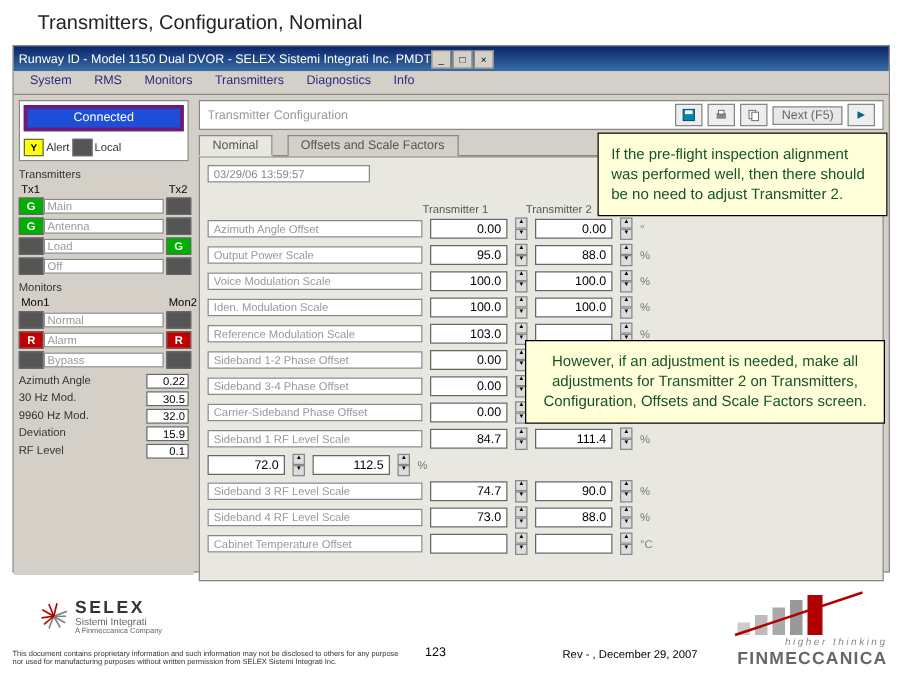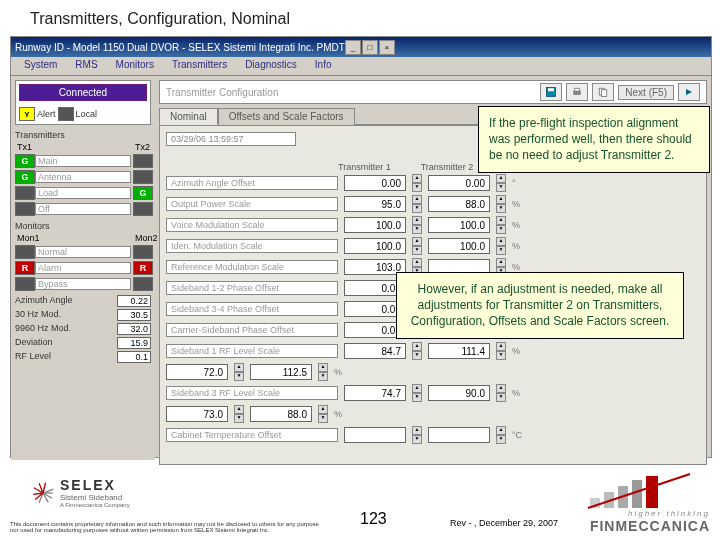--- a/index.html
+++ b/index.html
@@ -6,21 +6,21 @@
 .slide-title{position:absolute;top:10px;left:30px;font-size:16px;color:#222}
 .app-window{position:absolute;top:36px;left:10px;width:700px;height:420px;border:1px solid #888;background:#d4d0c8}
 .titlebar{height:18px;background:linear-gradient(#0a246a,#3a6ea5);color:#fff;font-size:10px;padding:1px 4px;display:flex;justify-content:flex-start;align-items:center}
 .titlebar-btns{display:flex;gap:1px}
 .titlebar-btn{width:14px;height:13px;background:#d4d0c8;border:1px solid #888;font-size:8px;display:flex;align-items:center;justify-content:center;color:#000;font-family:Arial}
 .menubar{height:18px;background:#d4d0c8;border-bottom:1px solid #888;display:flex;padding:0 4px}
 .menu-item{padding:2px 9px;color:#2c2c82;font-size:10px}
 .content{display:flex;height:calc(100% - 36px)}
 .left-panel{width:136px;padding:4px;background:#d4d0c8}
 .status-box{border:1px solid #888;background:#fff;padding:3px;margin-bottom:4px}
-.connected-btn{background:#4c1d95;color:#fff;border:1px solid #701a75;padding:2px 6px;font-size:10px;text-align:center}
+.connected-btn{background:#1d4ed8;color:#fff;border:3px solid #701a75;padding:2px 6px;font-size:10px;text-align:center}
 .alert-row{display:flex;gap:2px;margin-top:6px;align-items:center}
 .led{width:14px;height:12px;border:1px solid #666;display:flex;align-items:center;justify-content:center;font-size:8px;font-weight:bold}
 .led-y{background:#ffff00;color:#000}
 .led-g{background:#00b000;color:#fff}
 .led-r{background:#c00000;color:#fff}
 .led-off{background:#555}
 .lbl{color:#333;font-size:9px}
 .group-title{color:#333;font-size:9px;margin:5px 0 2px}
 .tx-grid{display:grid;grid-template-columns:18px 1fr 18px;gap:2px;align-items:center}
 .tx-grid div{font-size:9px;padding:0 2px}
@@ -29,47 +29,47 @@
 .readout-grid{display:grid;grid-template-columns:1fr 34px;gap:2px;margin-top:4px;font-size:9px}
 .readout-grid .rlbl{color:#333}
 .readout-grid .rval{background:#fff;border:1px solid #666;text-align:right;padding:0 2px}
 .right-area{flex:1;padding:4px}
 .config-header{background:#fff;border:1px solid #888;padding:2px 6px;display:flex;justify-content:space-between;align-items:center;margin-bottom:3px;height:18px}
 .config-header .title{color:#999;font-size:10px}
 .hdr-btns{display:flex;gap:4px;align-items:center}
 .hdr-btn{width:20px;height:16px;border:1px solid #888;background:#eee;display:flex;align-items:center;justify-content:center}
 .hdr-btn svg{width:12px;height:12px}
 .next-btn{border:1px solid #888;background:#e8e8e8;padding:1px 6px;font-size:10px;color:#666}
-.tabs{display:flex;gap:0;border-bottom:1px solid #888}
+.tabs{display:flex;gap:12px;border-bottom:1px solid #888}
 .tab{padding:2px 10px;border:1px solid #888;border-bottom:none;background:#d4d0c8;font-size:10px;color:#555;position:relative;top:1px}
 .tab.active{background:#e8e8e0;border-bottom:1px solid #e8e8e0}
 .tab-body{border:1px solid #888;background:#e8e8e0;padding:6px;height:340px;box-sizing:border-box}
 .datetime{background:#fff;border:1px solid #888;padding:1px 4px;width:120px;color:#888;font-size:9px;margin-bottom:16px}
 .cols-hdr{display:flex;margin-left:172px;gap:30px;font-size:9px;color:#555;margin-bottom:2px}
 .param-row{display:flex;align-items:center;gap:6px;margin-bottom:3px}
 .param-label{width:162px;background:#fff;border:1px solid #888;padding:1px 4px;color:#999;font-size:9px}
 .param-val{width:52px;background:#fff;border:1px solid #666;text-align:right;padding:0 4px;font-size:10px;color:#000;height:14px;display:flex;align-items:center;justify-content:flex-end}
 .spin-btns{display:flex;flex-direction:column;width:10px}
 .spin-btns div{height:7px;border:1px solid #888;background:#ddd;font-size:5px;line-height:5px;text-align:center}
 .unit{width:14px;color:#777;font-size:9px}
 .callout{position:absolute;background:#ffffd8;border:1px solid #000;padding:8px 10px;font-size:12px;color:#14532d;line-height:1.35}
 .callout1{top:106px;left:478px;width:210px}
-.callout2{top:272px;left:396px;width:266px;text-align:center}
+.callout2{top:272px;left:420px;width:266px;text-align:center}
 .footer{position:absolute;bottom:0;left:0;right:0;height:74px;background:#fff}
 .selex-logo{position:absolute;bottom:32px;left:30px;display:flex;align-items:center;gap:4px}
 .selex-logo .burst{width:26px;height:26px}
 .selex-logo .txt{font-family:Arial;color:#333}
 .selex-logo .txt .big{font-size:14px;letter-spacing:2px;font-weight:bold}
 .selex-logo .txt .small{font-size:8px;color:#666}
 .finmec-logo{position:absolute;bottom:6px;right:10px;font-family:Arial}
 .finmec-logo .top{font-size:8px;font-style:italic;color:#888;letter-spacing:2px;text-align:right}
 .finmec-logo .main{font-size:14px;font-weight:bold;color:#666;letter-spacing:1px}
 .fchart{position:absolute;bottom:28px;right:20px;width:120px;height:40px}
 .disclaimer{position:absolute;bottom:6px;left:10px;width:310px;font-size:6px;color:#333;line-height:1.1}
-.pagenum{position:absolute;bottom:12px;left:360px;font-size:16px}
+.pagenum{position:absolute;bottom:12px;left:340px;font-size:10px}
 .revdate{position:absolute;bottom:12px;left:450px;font-size:9px}
 </style>
 </head>
 <body>
 
 <div class="slide-title">Transmitters, Configuration, Nominal</div>
 
 <div class="app-window">
   <div class="titlebar">
     <span>Runway ID - Model 1150 Dual DVOR - SELEX Sistemi Integrati Inc. PMDT</span>
@@ -332,20 +332,21 @@
                 <div>▼</div>
               </div>
               <div class="param-val">90.0</div>
               <div class="spin-btns">
                 <div>▲</div>
                 <div>▼</div>
               </div>
               <div class="unit">%</div>
             </div>
             <div class="param-row">
+              <div class="param-label">Sideband 4 RF Level Scale</div>
               <div class="param-val">73.0</div>
               <div class="spin-btns">
                 <div>▲</div>
                 <div>▼</div>
               </div>
               <div class="param-val">88.0</div>
               <div class="spin-btns">
                 <div>▲</div>
                 <div>▼</div>
               </div>
@@ -387,21 +388,21 @@
       <g stroke="#b00000" stroke-width="2" fill="none">
           <path d="M20 20 L8 30"></path>
           <path d="M20 20 L5 22"></path>
           <path d="M20 20 L6 12"></path>
           <path d="M20 20 L14 5"></path>
           <path d="M20 20 L24 4"></path>
         </g>
     </svg>
     <div class="txt">
       <div class="big">SELEX</div>
-      <div class="small">Sistemi Sideband</div>
+      <div class="small">Sistemi Integrati</div>
       <div class="small" style="font-size:6px">A Finmeccanica Company</div>
     </div>
   </div>
   <svg class="fchart" viewBox="0 0 120 40">
     <rect x="10" y="26" width="10" height="10" fill="#ccc"></rect>
       <rect x="24" y="20" width="10" height="16" fill="#bbb"></rect>
       <rect x="38" y="14" width="10" height="22" fill="#aaa"></rect>
       <rect x="52" y="8" width="10" height="28" fill="#999"></rect>
     <rect x="66" y="4" width="12" height="32" fill="#b00000"></rect>
     <path d="M8 36 L110 2" stroke="#b00000" stroke-width="2" fill="none"></path>

